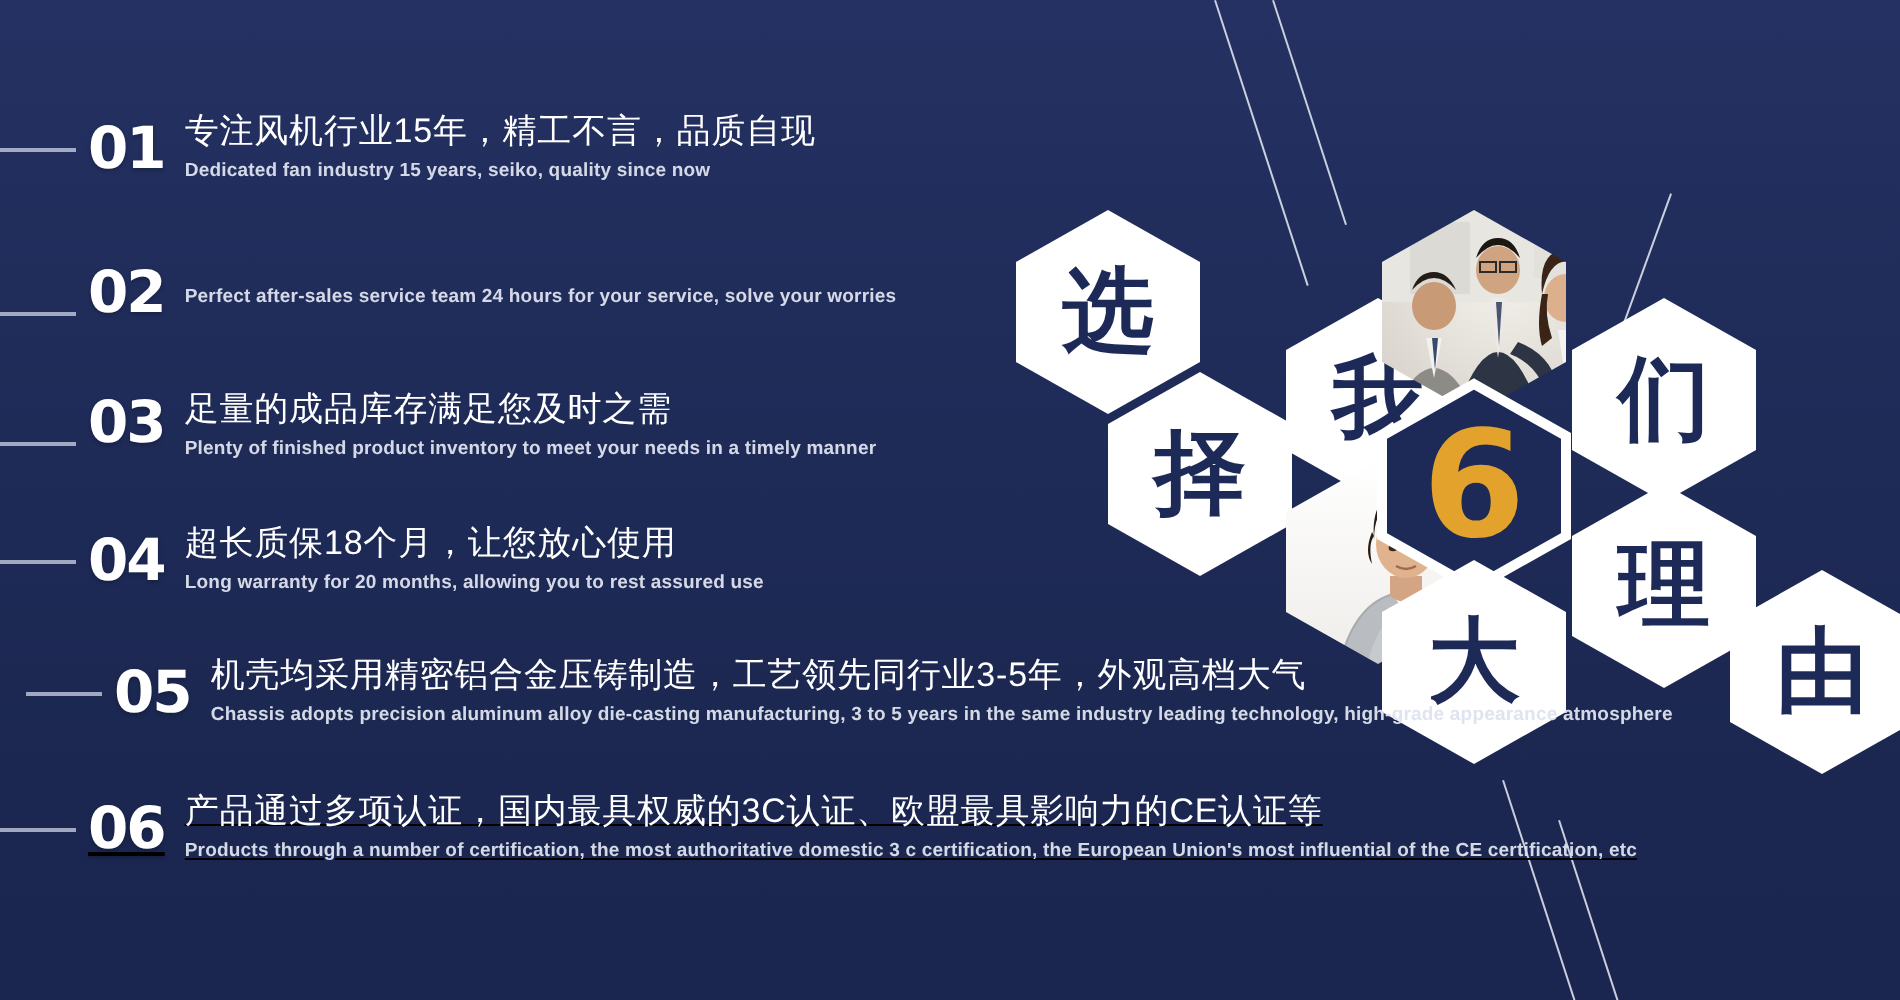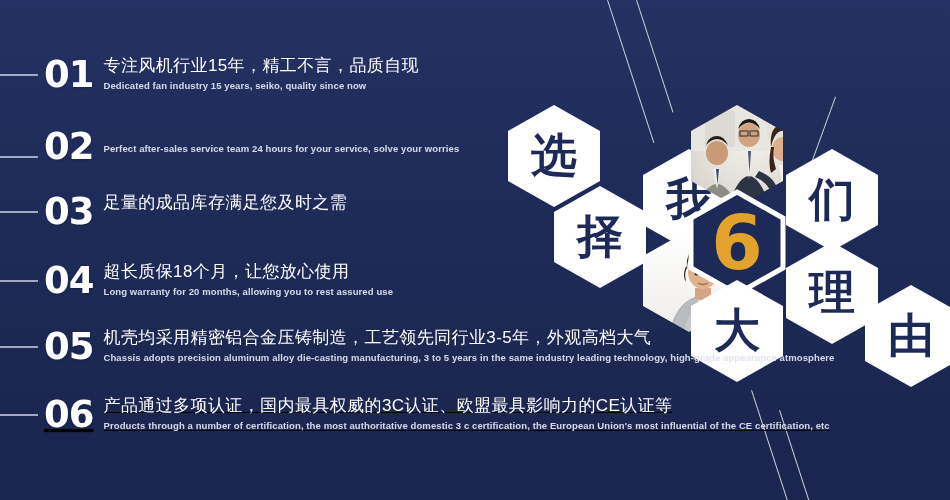--- a/index.html
+++ b/index.html
@@ -22,21 +22,21 @@
   
   .reasons{position:absolute;left:0;top:0;width:700px;height:500px;}
   .reason{position:absolute;left:0;display:flex;align-items:flex-start;}
   .dash{
     width:38px;height:2px;background:#b9c0d6;opacity:.85;
     margin-top:20px;flex:0 0 auto;
   }
   .num{
     flex:0 0 auto;
     font-family:"DejaVu Sans",sans-serif;
-    font-weight:bold;font-size:37px;line-height:41px;color:#ffffff;
+    font-weight:bold;font-size:29px;line-height:41px;color:#ffffff;
     letter-spacing:-1px;margin-left:6px;margin-top:0;
     text-shadow:0 1px 2px rgba(0,0,0,.25);
   }
   .txtwrap{margin-left:10px;margin-top:1px;}
   .cn{
     color:#ffffff;font-size:17px;line-height:21px;font-weight:500;
     white-space:nowrap;letter-spacing:.4px;
   }
   .en{
     color:#dfe3ef;font-size:9.5px;line-height:12px;font-weight:bold;
@@ -227,38 +227,39 @@
     </div>
 
     <div class="reason" style="top:126px;align-items:center;">
       <div class="dash"></div>
       <div class="num">02</div>
       <div class="txtwrap">
         <div class="en">Perfect after-sales service team 24 hours for your service, solve your worries</div>
       </div>
     </div>
 
-    <div class="reason" style="top:191px;">
+    <div class="reason" style="top:191px;align-items:center;">
       <div class="dash"></div>
       <div class="num">03</div>
       <div class="txtwrap">
         <div class="cn">足量的成品库存满足您及时之需</div>
+        <div class="en">Plenty of finished product inventory to meet your needs in a timely manner</div>
       </div>
     </div>
 
     <div class="reason" style="top:260px;">
       <div class="dash"></div>
       <div class="num">04</div>
       <div class="txtwrap">
         <div class="cn">超长质保18个月，让您放心使用</div>
         <div class="en">Long warranty for 20 months, allowing you to rest assured use</div>
       </div>
     </div>
 
-    <div class="reason" style="top:326px;">
+    <div class="reason" style="top:326px;padding-left:13px;">
       <div class="dash"></div>
       <div class="num">05</div>
       <div class="txtwrap">
         <div class="cn">机壳均采用精密铝合金压铸制造，工艺领先同行业3-5年，外观高档大气</div>
         <div class="en">Chassis adopts precision aluminum alloy die-casting manufacturing, 3 to 5 years in the same industry leading technology, high-grade appearance atmosphere</div>
       </div>
     </div>
 
     <div class="reason" style="top:394px;text-decoration:underline;">
       <div class="dash"></div>

